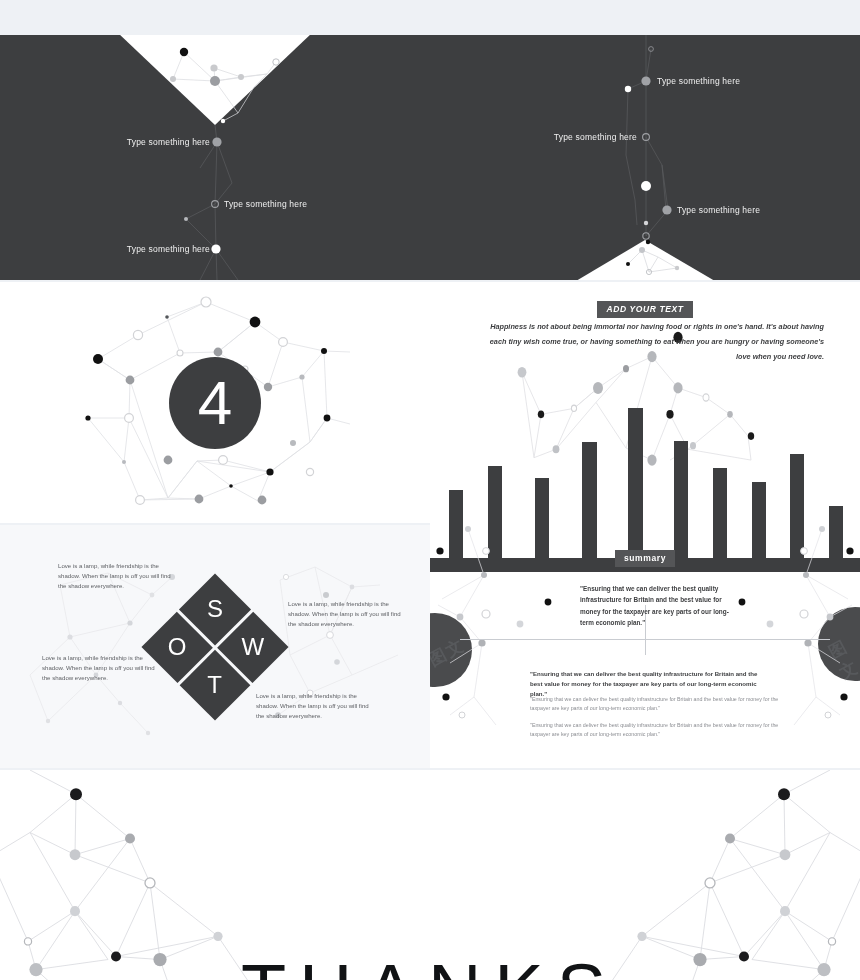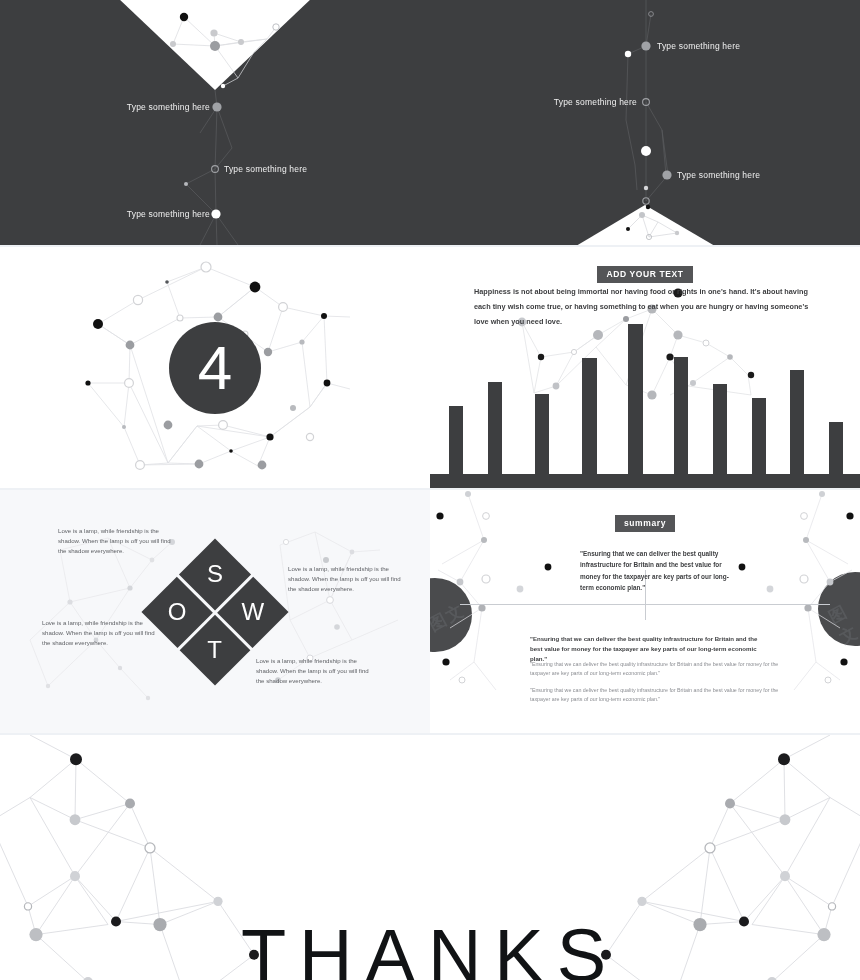--- a/index.html
+++ b/index.html
@@ -1,27 +1,27 @@
 <!DOCTYPE html>
 <html><head>
 <meta charset="utf-8">
 <style>
   html,body{margin:0;padding:0;background:#eef1f5;}
   body{width:860px;height:980px;font-family:"Liberation Sans",sans-serif;overflow:hidden;}
   .deck{position:relative;width:860px;height:980px;background:#eef1f5;}
-  .slide{position:absolute;overflow:hidden;}
+  .slide{position:absolute;overflow:hidden;margin-top:35px;}
   .dark{background:#3d3e40;}
   .light{background:#ffffff;}
   .lightgray{background:#f7f8fa;}
 
   
   #slide1{left:0;top:0;width:430px;height:245px;}
   #slide2{left:430px;top:0;width:430px;height:245px;}
   #slide3{left:0;top:247px;width:430px;height:241px;}
-  #slide4{left:430px;top:247px;width:430px;height:241px;}
+  #slide4{left:430px;top:247px;width:430px;height:290px;font-style:italic;}
   #slide5{left:0;top:490px;width:430px;height:243px;}
   #slide6{left:430px;top:490px;width:430px;height:243px;}
   #slide7{left:0;top:735px;width:860px;height:247px;}
 
   .svgfull{position:absolute;left:0;top:0;width:100%;height:100%;display:block;}
 
   .tlabel{
     position:absolute;color:#f1f1f1;font-size:8.5px;letter-spacing:.2px;
     white-space:nowrap;font-family:"Liberation Sans",sans-serif;
   }
@@ -39,21 +39,21 @@
 
   
   .badge{
     display:inline-block;background:#545557;color:#fff;font-size:8.5px;
     font-weight:700;letter-spacing:.6px;padding:3px 9px 4px;
   }
   #slide4 .badgewrap{position:absolute;left:0;right:0;top:16px;text-align:center;z-index:4;}
   #slide4 .para{
     position:absolute;left:44px;right:36px;top:38px;z-index:4;
     color:#3d3e40;font-size:7.3px;font-weight:700;line-height:2.05;
-    text-align:left;
+    text-align:right;
   }
   .barwrap{position:absolute;left:0;right:0;bottom:0;height:150px;z-index:3;}
   .bar{position:absolute;bottom:14px;background:#3d3e40;}
   .baseline{position:absolute;left:0;right:0;bottom:0;height:14px;background:#3d3e40;}
 
   
   .swotbox{
     position:absolute;left:50%;top:50%;
     transform:translate(-50%,-50%) rotate(45deg);
     width:104px;height:104px;display:grid;

